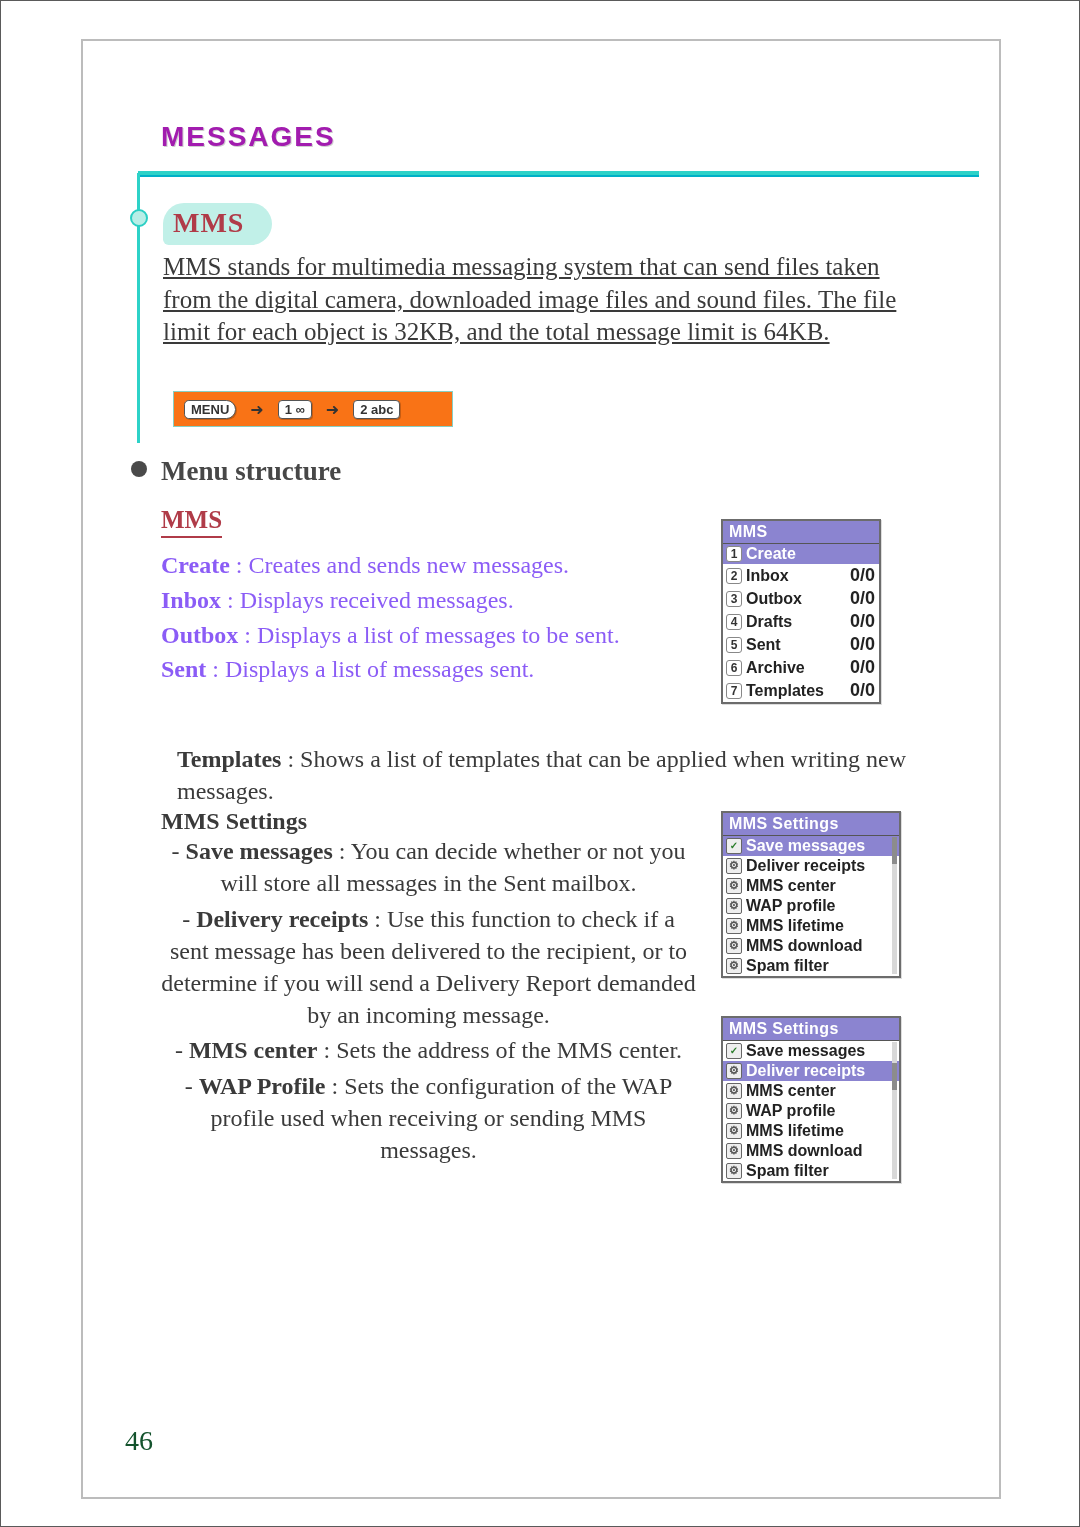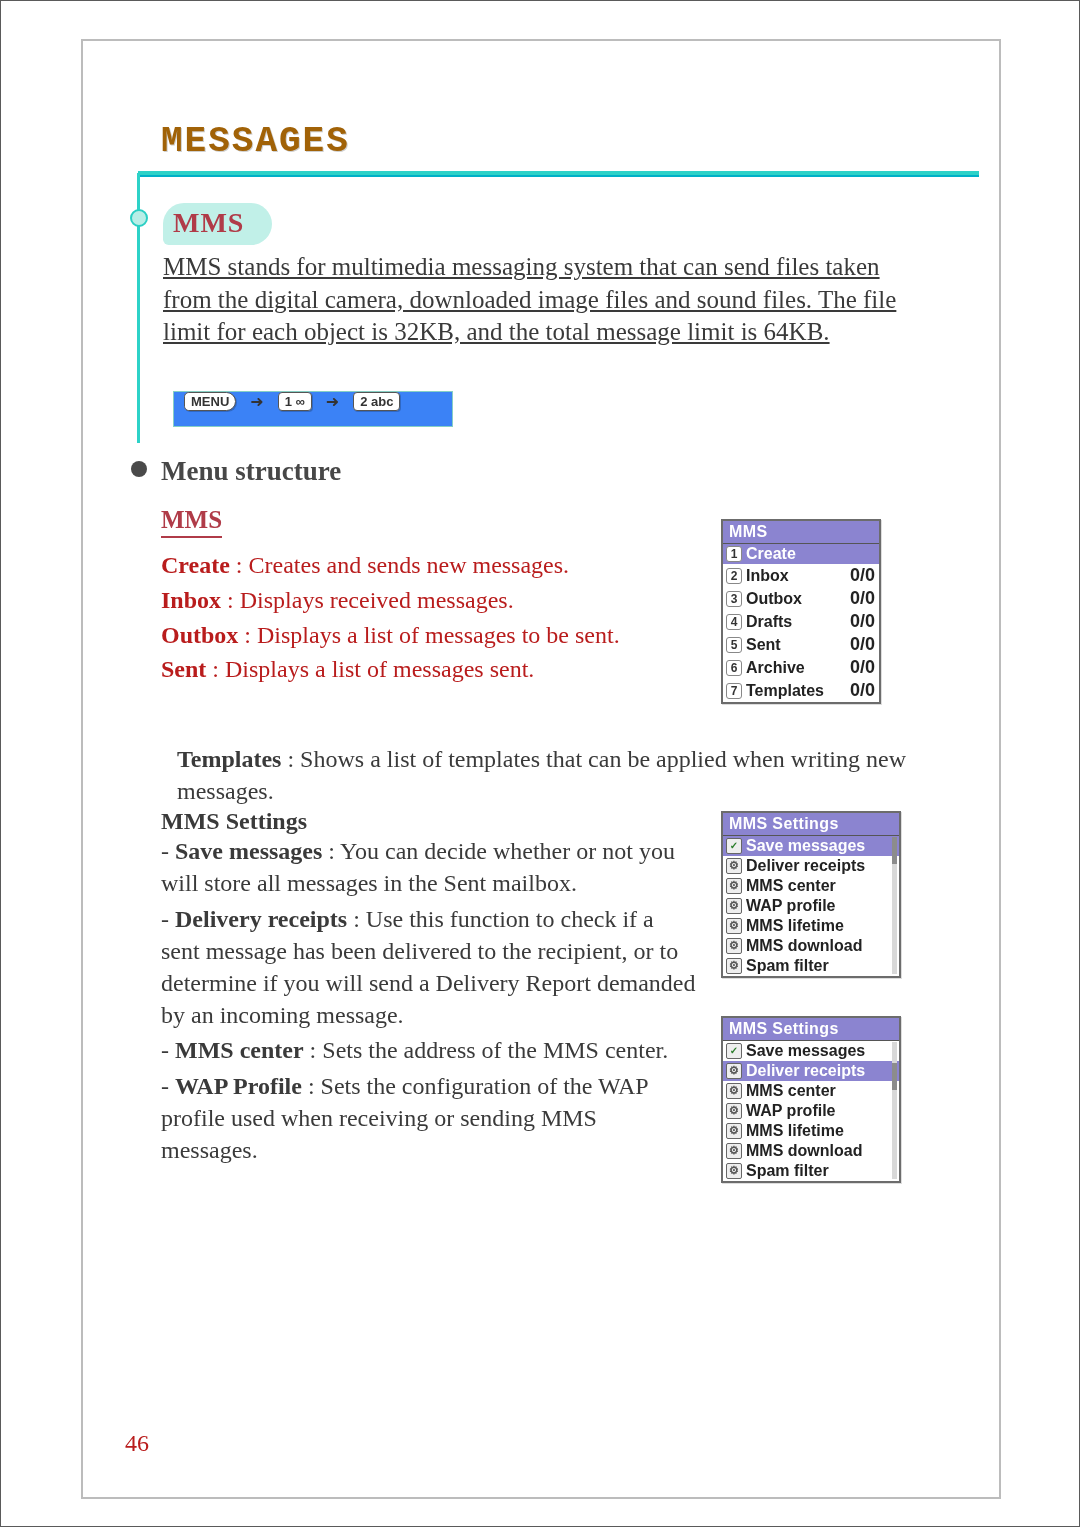--- a/index.html
+++ b/index.html
@@ -29,25 +29,25 @@
   }
 
   
   .title-block {
     position: absolute;
     left: 78px;
     top: 80px;
     right: 40px;
   }
   .title-text {
-    font-family: Liberation Mono, monospace;
-    font-size: 36px;
+    font-family: Liberation Sans, sans-serif;
+    font-size: 28px;
     font-weight: 700;
     letter-spacing: 2px;
-    color: #a16207;
+    color: #a21caf;
     text-shadow: 1px 1px 0 #cfcfcf;
   }
   .title-rule {
     position: absolute;
     left: 55px;
     right: 20px;
     top: 130px;
     height: 4px;
     background: #2dd2c8;
     border-bottom: 2px solid #00b0c7;
@@ -108,24 +108,24 @@
     text-decoration: underline;
   }
 
   
   .key-seq {
     position: absolute;
     left: 90px;
     top: 350px;
     width: 280px;
     height: 36px;
-    background: #3b82f6;
+    background: #f97316;
     border: 1px solid #86cfc4;
     display: flex;
-    align-items: flex-start;
+    align-items: center;
     gap: 14px;
     padding: 0 10px;
     box-sizing: border-box;
   }
   .ksym {
     font-family: Arial, sans-serif;
     font-size: 13px;
     font-weight: 700;
     color: #333;
     background: #fff;
@@ -171,21 +171,21 @@
     margin-bottom: 10px;
   }
   .def-list {
     margin: 0;
     padding: 0;
   }
   .def-row {
     font-family: Georgia, "Times New Roman", serif;
     font-size: 24px;
     line-height: 1.45;
-    color: #b91c1c;
+    color: #8b5cf6;
   }
   .def-row .t { font-weight: 700; }
 
   .templates-row {
     position: absolute;
     left: 78px;
     top: 702px;
     width: 770px;
     font-family: Georgia, "Times New Roman", serif;
     font-size: 24px;
@@ -208,31 +208,31 @@
   .mmset-list {
     position: absolute;
     left: 78px;
     top: 795px;
     width: 535px;
     font-family: Georgia, "Times New Roman", serif;
     font-size: 24px;
     line-height: 1.33;
     color: #3a3a3a;
   }
-  .mmset-list .item { margin-bottom: 4px; }
+  .mmset-list .item { margin-bottom: 4px; text-align: center; }
   .mmset-list .t { font-weight: 700; }
 
   
   .page-num {
     position: absolute;
     left: 42px;
     bottom: 40px;
     font-family: Georgia, "Times New Roman", serif;
-    font-size: 24px;
-    color: #b91c1c;
+    font-size: 28px;
+    color: #14532d;
   }
 
   
   .pshot {
     position: absolute;
     font-family: "Arial Black", Arial, sans-serif;
     font-size: 16px;
     border: 2px solid #6c6c6c;
     background: #fff;
     box-sizing: border-box;

